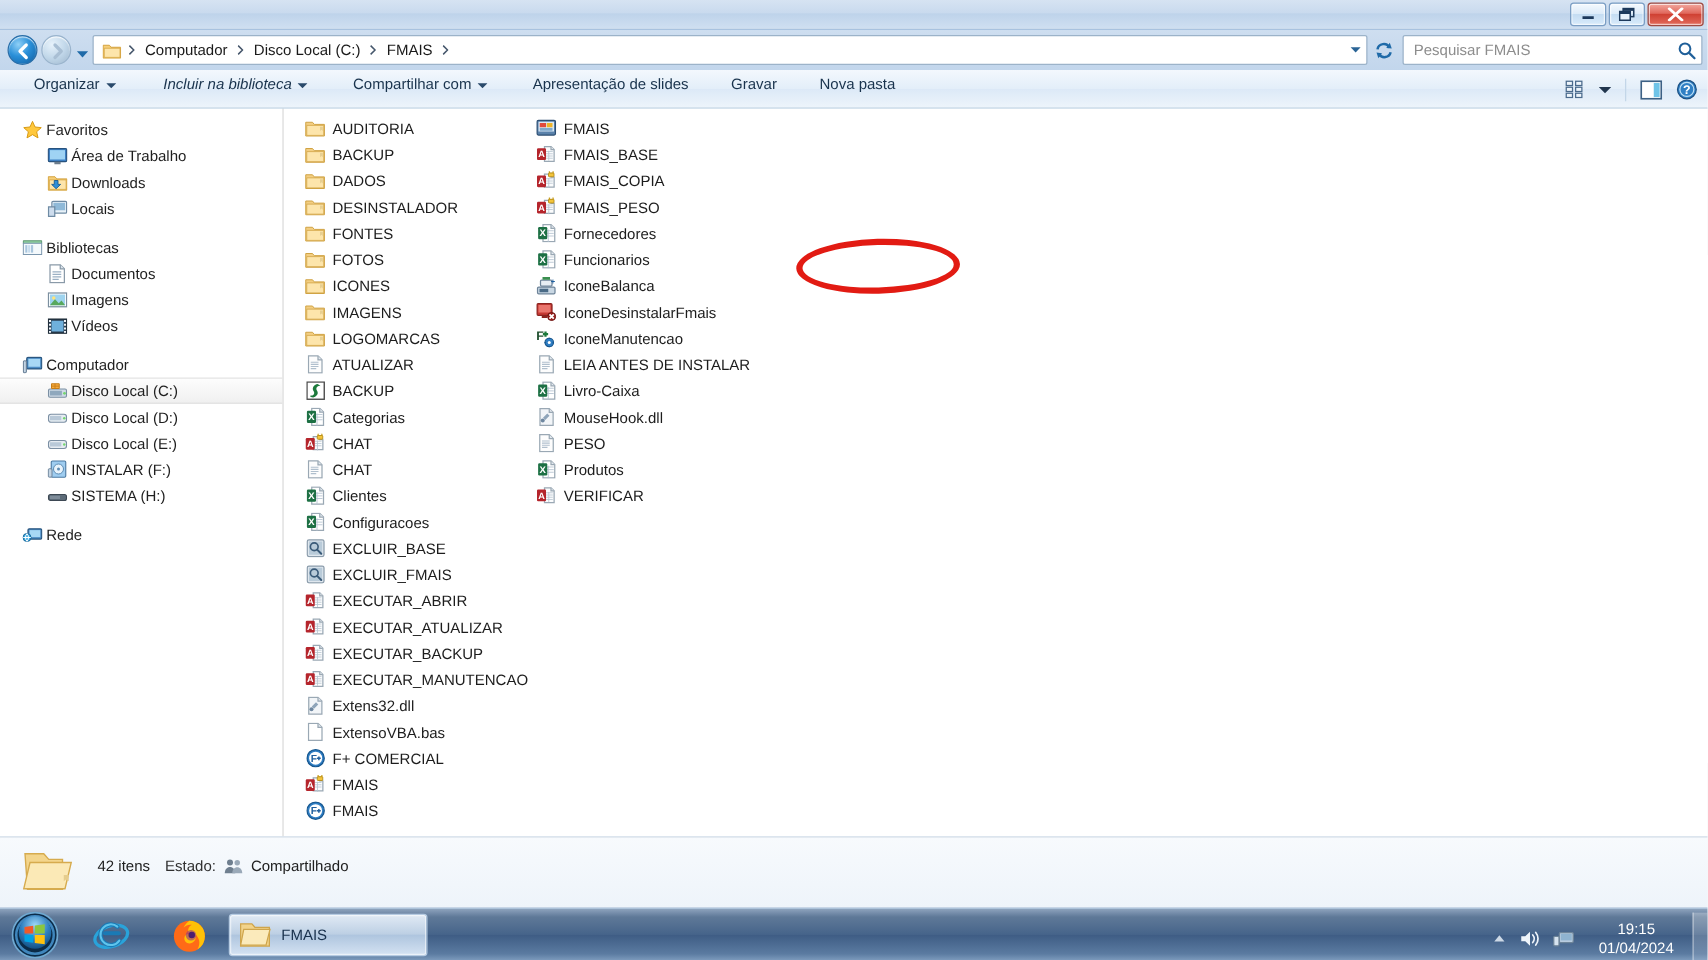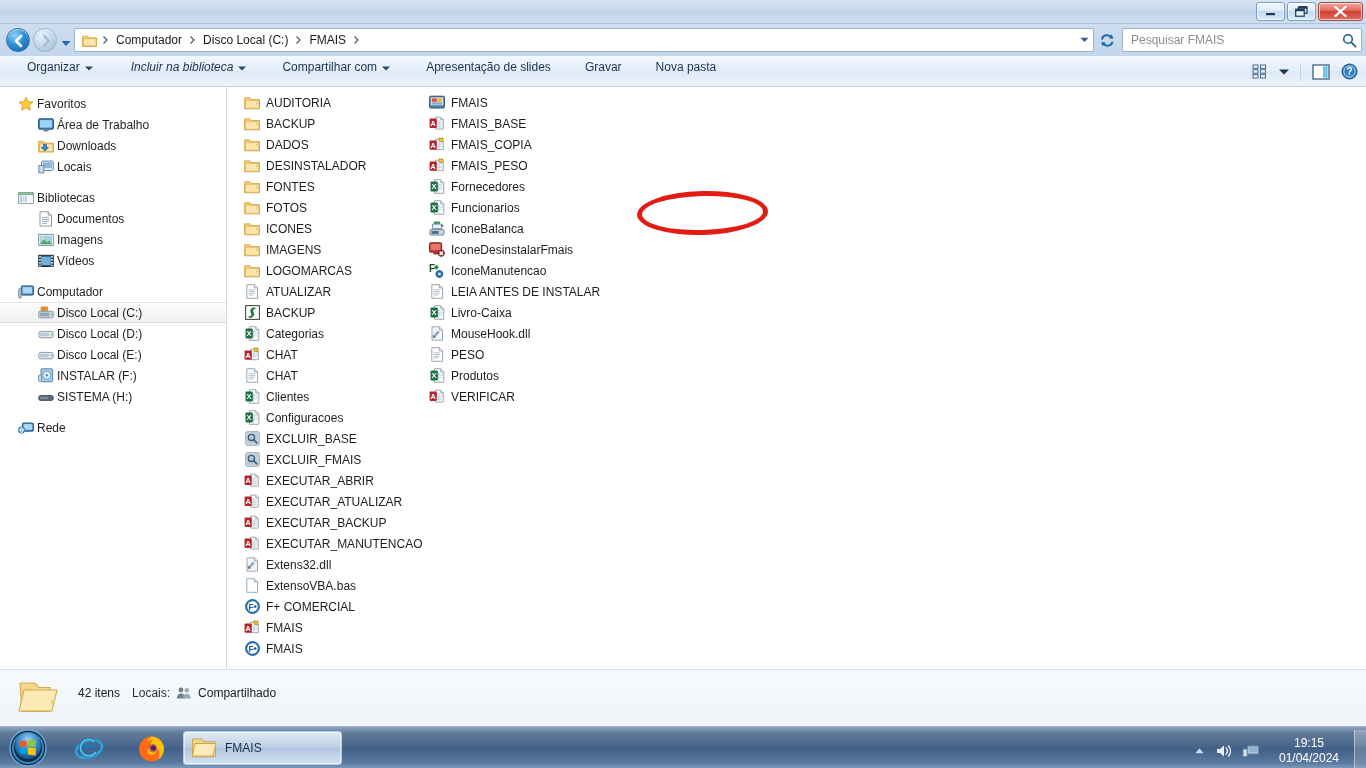--- a/index.html
+++ b/index.html
@@ -1030,21 +1030,21 @@
   <div id="status">
     <div id="statusfolder">
       <svg width="44" height="40" viewBox="0 0 44 40">
         <path d="M2 5 h15 l4 4.5 h11 v24 h-28 z" fill="#f3d58c" stroke="#d6ab4e" stroke-width="1.1"></path>
         <path d="M6 12 h33 l-5 21 h-33 z" fill="#fbe9b6" stroke="#d6ab4e" stroke-width="1.1"></path>
         <path d="M33 22 h4 v5 l-2 -1.6 l-2 1.6 z" fill="#e5cd8e"></path>
       </svg>
     </div>
     <div id="statustext">
       <span>42 itens</span>
-      <span class="lbl" style="margin-left:6px;">Locais:</span>
+      <span class="lbl" style="margin-left:6px;">Estado:</span>
       <span id="sharedico">
         <svg width="16" height="14" viewBox="0 0 16 14">
           <circle cx="5" cy="4" r="2.4" fill="#6f7f8f"></circle>
           <path d="M0.8 12.6 c0 -3.2 1.9 -5.1 4.2 -5.1 c2.3 0 4.2 1.9 4.2 5.1 z" fill="#6f7f8f"></path>
           <circle cx="10.8" cy="4.2" r="2.2" fill="#9aa9b8"></circle>
           <path d="M6.8 12.6 c0 -3 1.8 -4.8 4 -4.8 c2.2 0 4 1.8 4 4.8 z" fill="#9aa9b8"></path>
         </svg>
       </span>
       <span>Compartilhado</span>
     </div>

